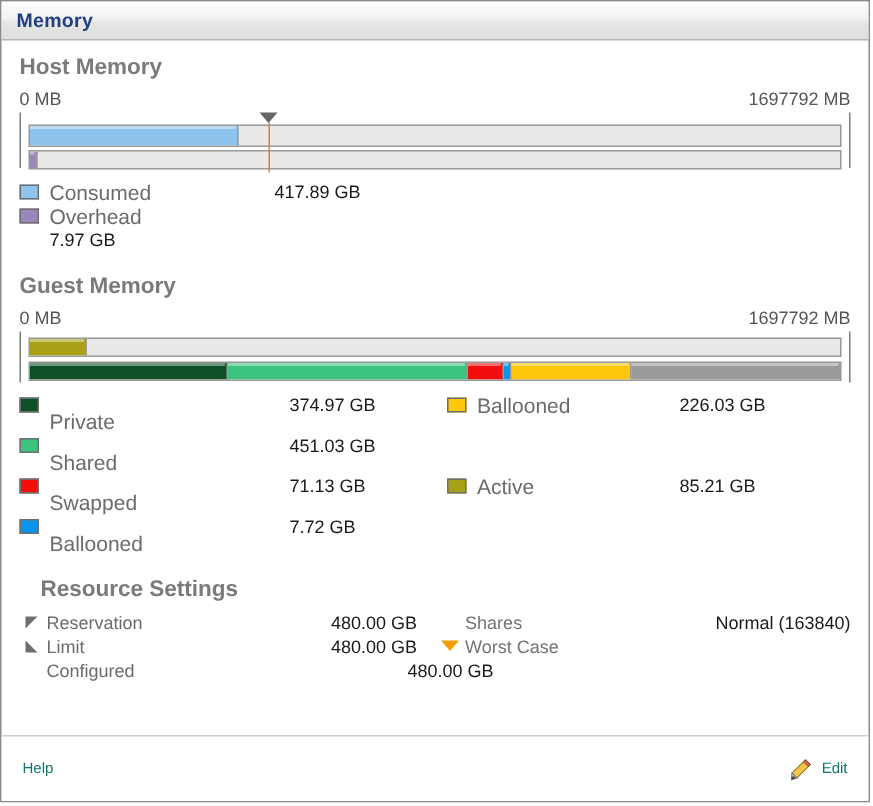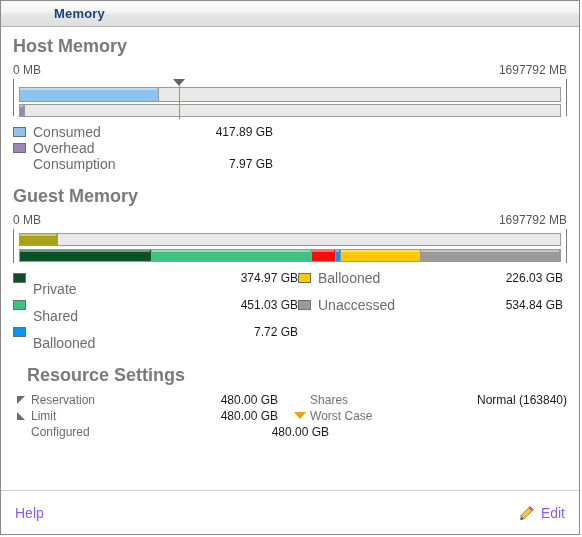--- a/index.html
+++ b/index.html
@@ -32,30 +32,29 @@
     border-bottom: 1px solid #b4b4b4;
     display: flex;
     align-items: center;
     padding-left: 10px;
   }
   .titlebar .title {
     font-size: 13px;
     font-weight: bold;
     color: #1f3f80;
     letter-spacing: 0.2px;
-    margin-left: 43px;
   }
 
   .body-area {
     padding: 7px 12px 0 12px;
   }
 
   
   .section-head {
-    font-size: 18px;
+    font-size: 15px;
     font-weight: bold;
     color: #7a7a7a;
     margin: 2px 0 6px 0;
   }
   .section-head.indent {
     margin-left: 14px;
   }
 
   
   .scale-row {
@@ -149,21 +148,21 @@
   }
   .swatch.blank { border: none; background: none; }
   .lg-label {
     color: #6b6b6b;
     font-size: 14px;
     white-space: nowrap;
   }
   .lg-value {
     color: #1a1a1a;
     font-size: 12px;
-    text-align: right;
+    text-align: left;
     white-space: nowrap;
   }
 
   
   .host-legend .lg-label { width: 150px; }
   .host-legend .lg-value { width: 90px; }
 
   
   .guest-legend .col-a { width: 285px; }
   .guest-legend .col-a .lg-label { width: 160px; margin-top: 11px; }
@@ -239,22 +238,22 @@
     height: 44px;
     border-top: 1px solid #cfcfcf;
     display: flex;
     align-items: center;
     justify-content: space-between;
     padding: 0 14px 0 14px;
     box-sizing: border-box;
     background: #ffffff;
   }
   .link {
-    color: #8b5cf6;
-    font-size: 14px;
+    color: #0f766e;
+    font-size: 10px;
     cursor: pointer;
     text-decoration: none;
   }
   .edit-group {
     display: flex;
     align-items: center;
     gap: 6px;
     cursor: pointer;
   }
 </style>
@@ -299,21 +298,20 @@
           <span class="lg-label">Consumed</span>
           <span class="lg-value">417.89 GB</span>
         </div>
         <div class="legend-row">
           <span class="swatch" style="background:#9b87b8;"></span>
           <span class="lg-label">Overhead</span>
           <span class="lg-value"></span>
         </div>
         <div class="legend-row">
           <span class="swatch blank"></span>
-          <span class="lg-label">Consumption</span>
           <span class="lg-value">7.97 GB</span>
         </div>
       </div>
     </div>
 
     <div style="margin-top:14px;">
       <div class="section-head">Guest Memory</div>
 
       <div class="scale-row">
         <span>0 MB</span>
@@ -350,24 +348,31 @@
             <span class="lg-label">Ballooned</span>
             <span class="lg-value">226.03 GB</span>
           </span>
         </div>
         <div class="legend-row">
           <span class="legend-col col-a">
             <span class="swatch" style="background:#3bc37f;"></span>
             <span class="lg-label">Shared</span>
             <span class="lg-value">451.03 GB</span>
           </span>
+        </div>
+        <div class="legend-row">
+          <span class="legend-col col-a">
+            <span class="swatch" style="background:#f40d0d;"></span>
+            <span class="lg-label">Swapped</span>
+            <span class="lg-value">71.13 GB</span>
+          </span>
           <span class="legend-col col-b">
-            <span class="swatch" style="background:#9a9a9a;"></span>
-            <span class="lg-label">Unaccessed</span>
-            <span class="lg-value">534.84 GB</span>
+            <span class="swatch" style="background:#a8a017;"></span>
+            <span class="lg-label">Active</span>
+            <span class="lg-value">85.21 GB</span>
           </span>
         </div>
         <div class="legend-row">
           <span class="legend-col col-a">
             <span class="swatch" style="background:#0a95ec;"></span>
             <span class="lg-label">Ballooned</span>
             <span class="lg-value">7.72 GB</span>
           </span>
         </div>
       </div>

